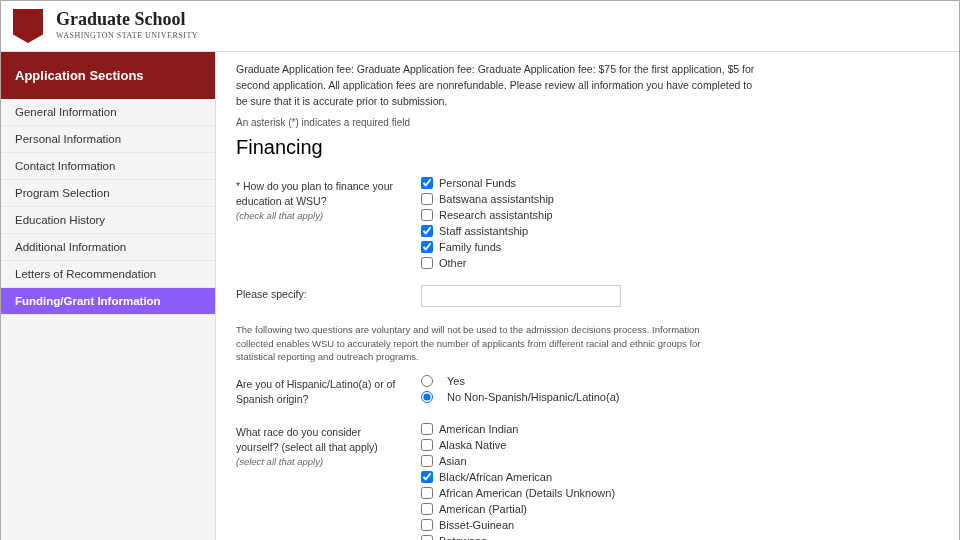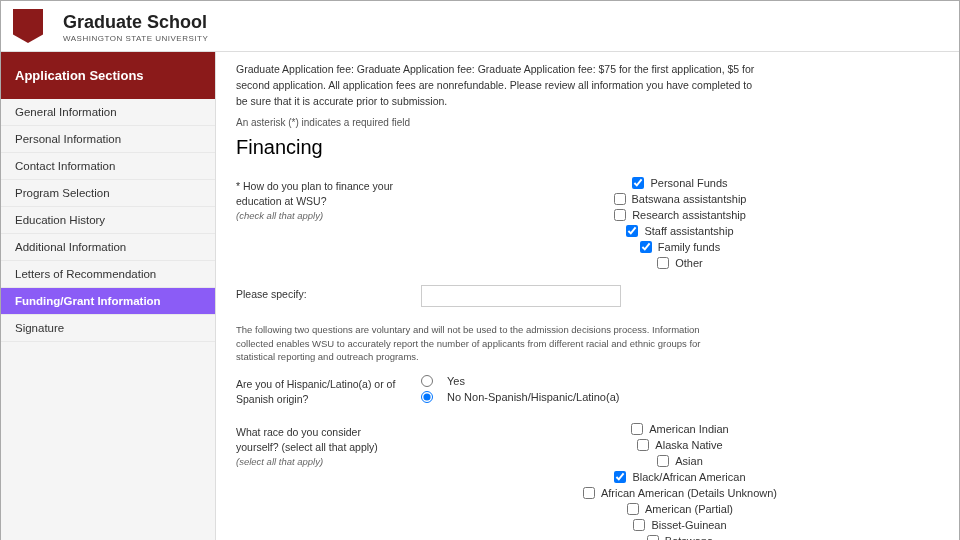--- a/index.html
+++ b/index.html
@@ -23,22 +23,23 @@
     .header {
       background: #fff;
       padding: 8px 12px;
       display: flex;
       align-items: center;
       border-bottom: 1px solid #ddd;
       min-height: 50px;
     }
     .header-logo {
       display: flex;
-      align-items: flex-end;
-      gap: 20px;
+      align-items: flex-start;
+      gap: 13px;
+      font-family: Liberation Serif, serif;
     }
     .logo-shield {
       width: 30px;
       height: 34px;
       background: #8b1a1a;
       clip-path: polygon(0 0, 100% 0, 100% 75%, 50% 100%, 0 75%);
       display: flex;
       align-items: center;
       justify-content: center;
     }
@@ -133,21 +134,20 @@
     .form-controls-col {
       flex: 1;
     }
     .checkbox-item {
       display: flex;
       align-items: center;
       gap: 6px;
       margin-bottom: 4px;
       font-size: 11px;
       color: #333;
-      justify-content: center;
     }
     .checkbox-item input[type="checkbox"] {
       width: 12px;
       height: 12px;
       cursor: pointer;
     }
     .radio-item {
       display: flex;
       align-items: center;
       gap: 14px;
@@ -198,21 +198,20 @@
       </div>
 
       <div class="sidebar-item">General Information</div>
       <div class="sidebar-item">Personal Information</div>
       <div class="sidebar-item">Contact Information</div>
       <div class="sidebar-item">Program Selection</div>
       <div class="sidebar-item">Education History</div>
       <div class="sidebar-item">Additional Information</div>
       <div class="sidebar-item">Letters of Recommendation</div>
       <div class="sidebar-item active">Funding/Grant Information</div>
-      <div class="sidebar-item">Signature</div>
     </div>
 
     <div class="content-area">
       <p class="intro-text">Graduate Application fee: Graduate Application fee: Graduate Application fee: $75 for the first application, $5 for second application. All application fees are nonrefundable. Please review all information you have completed to be sure that it is accurate prior to submission.</p>
       <p class="required-note">An asterisk (*) indicates a required field</p>
 
       <h2 class="section-title">Financing</h2>
 
       <div class="form-section">
         <div class="form-row">

